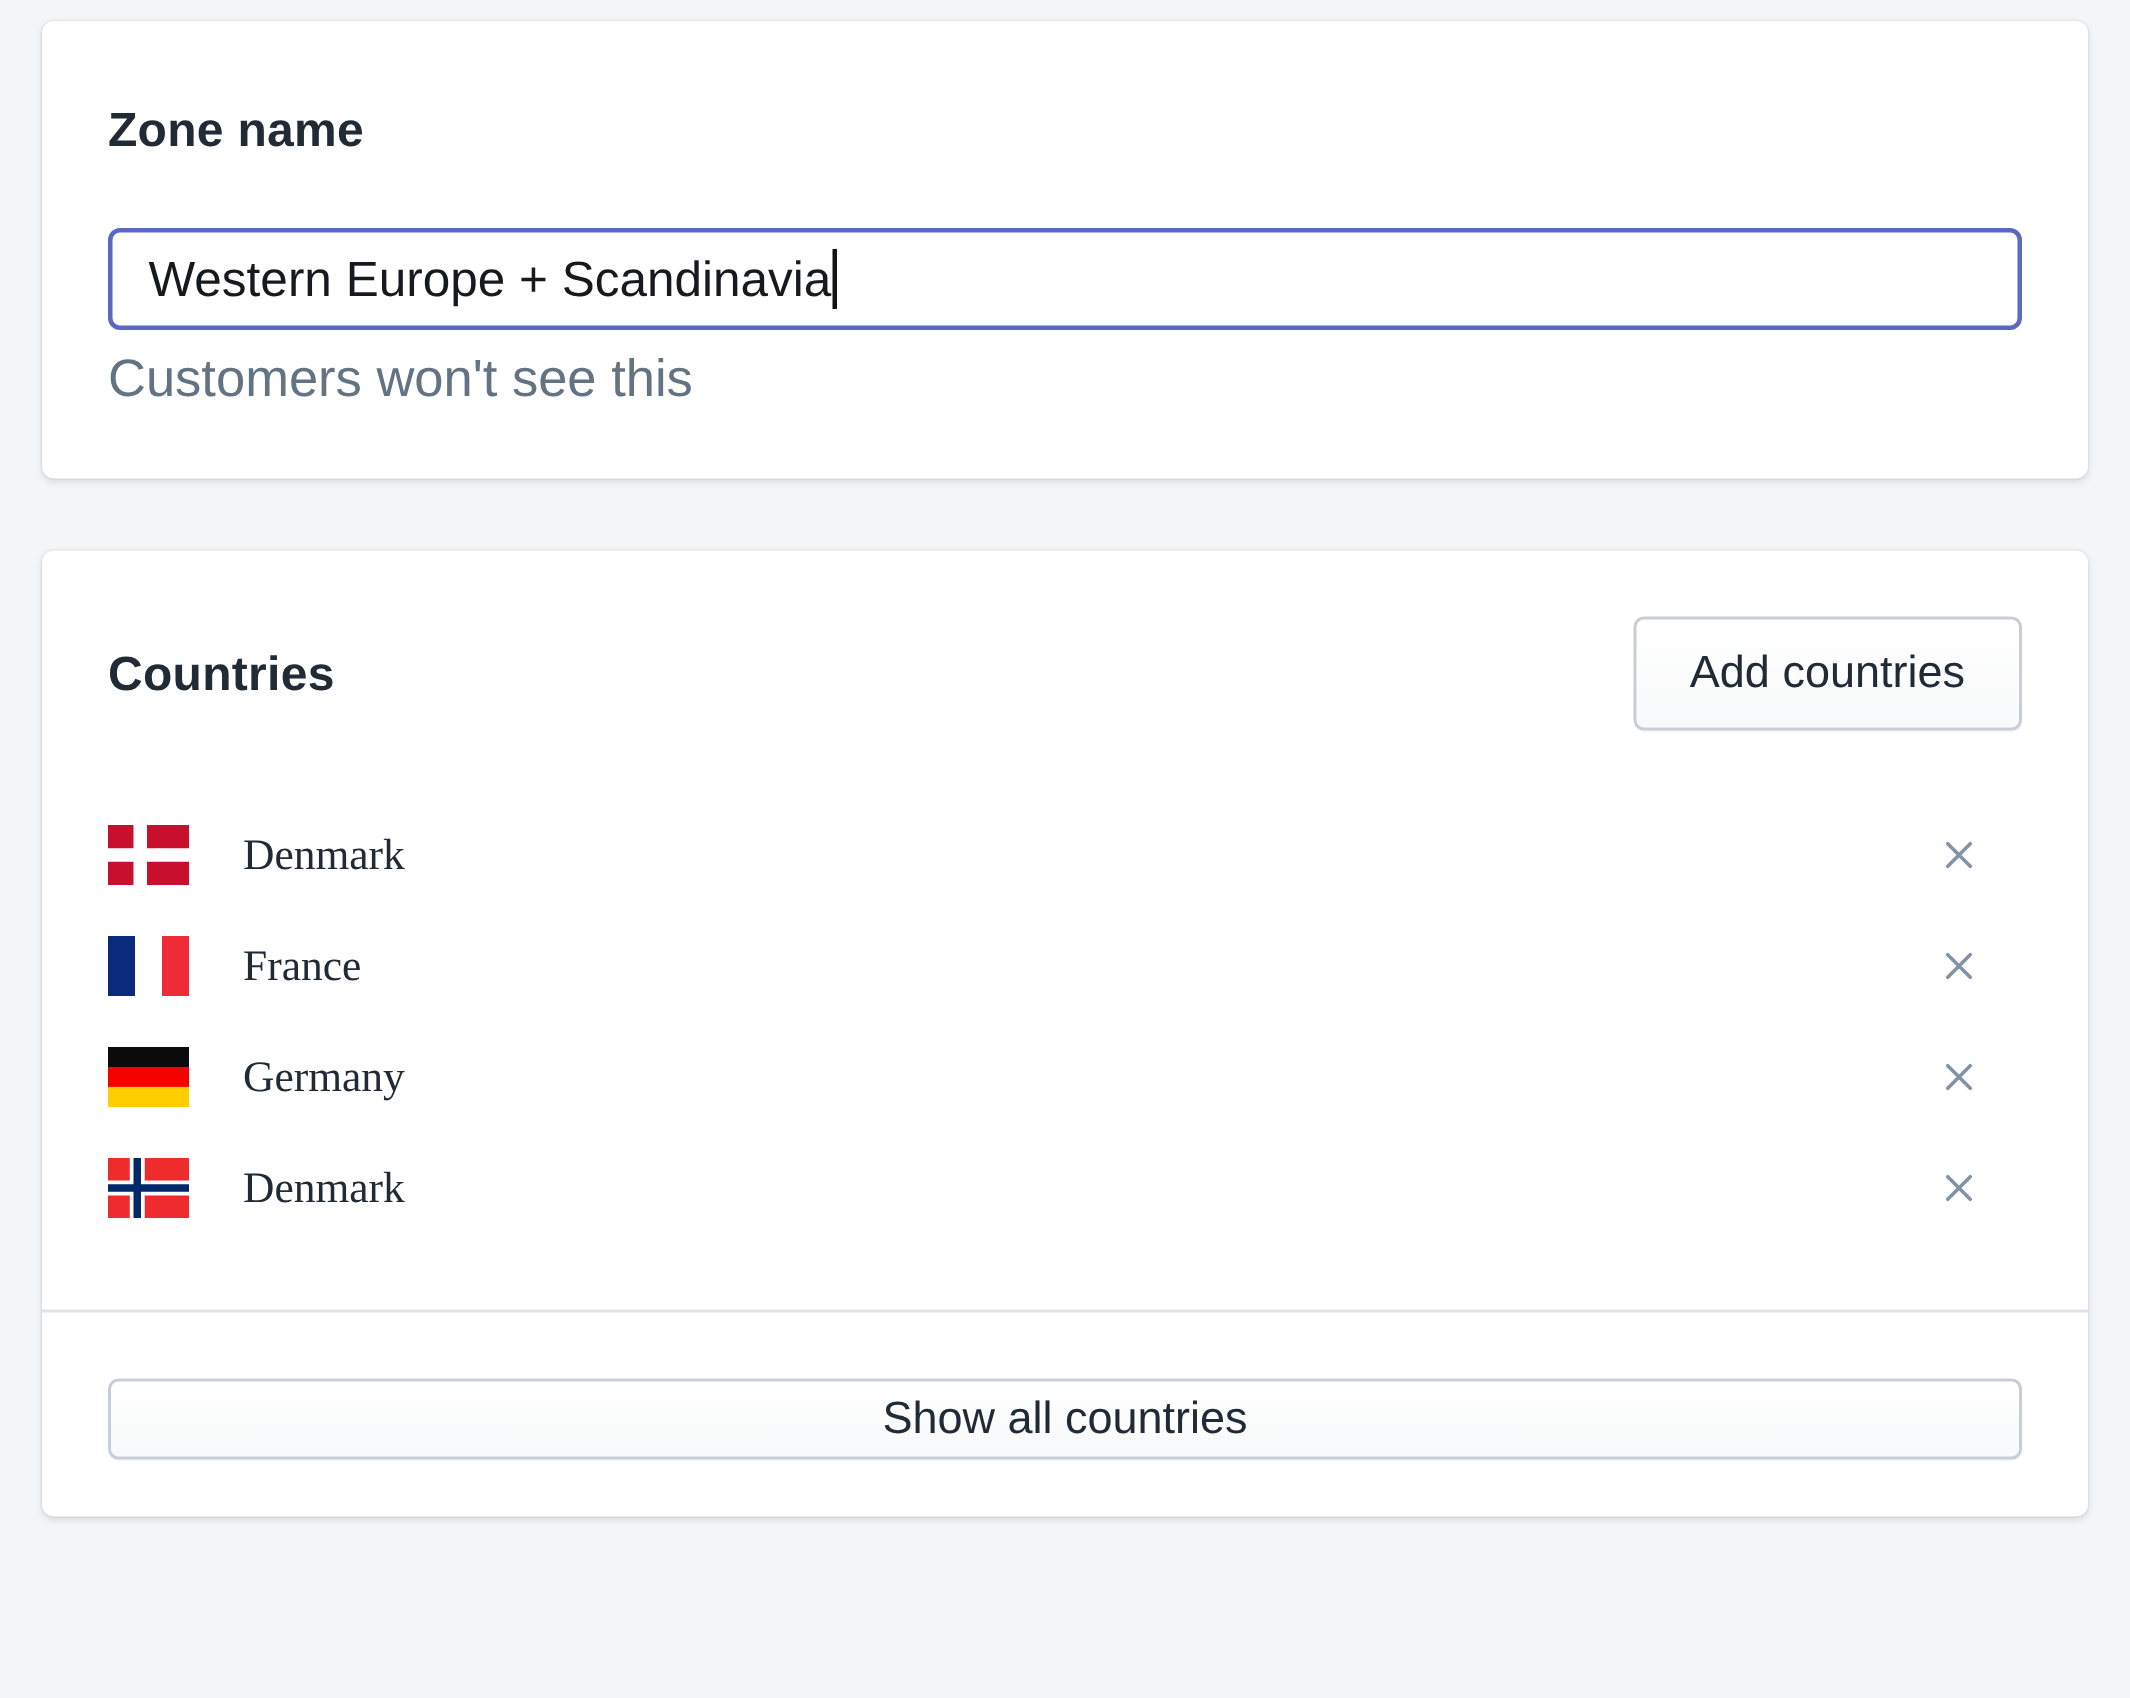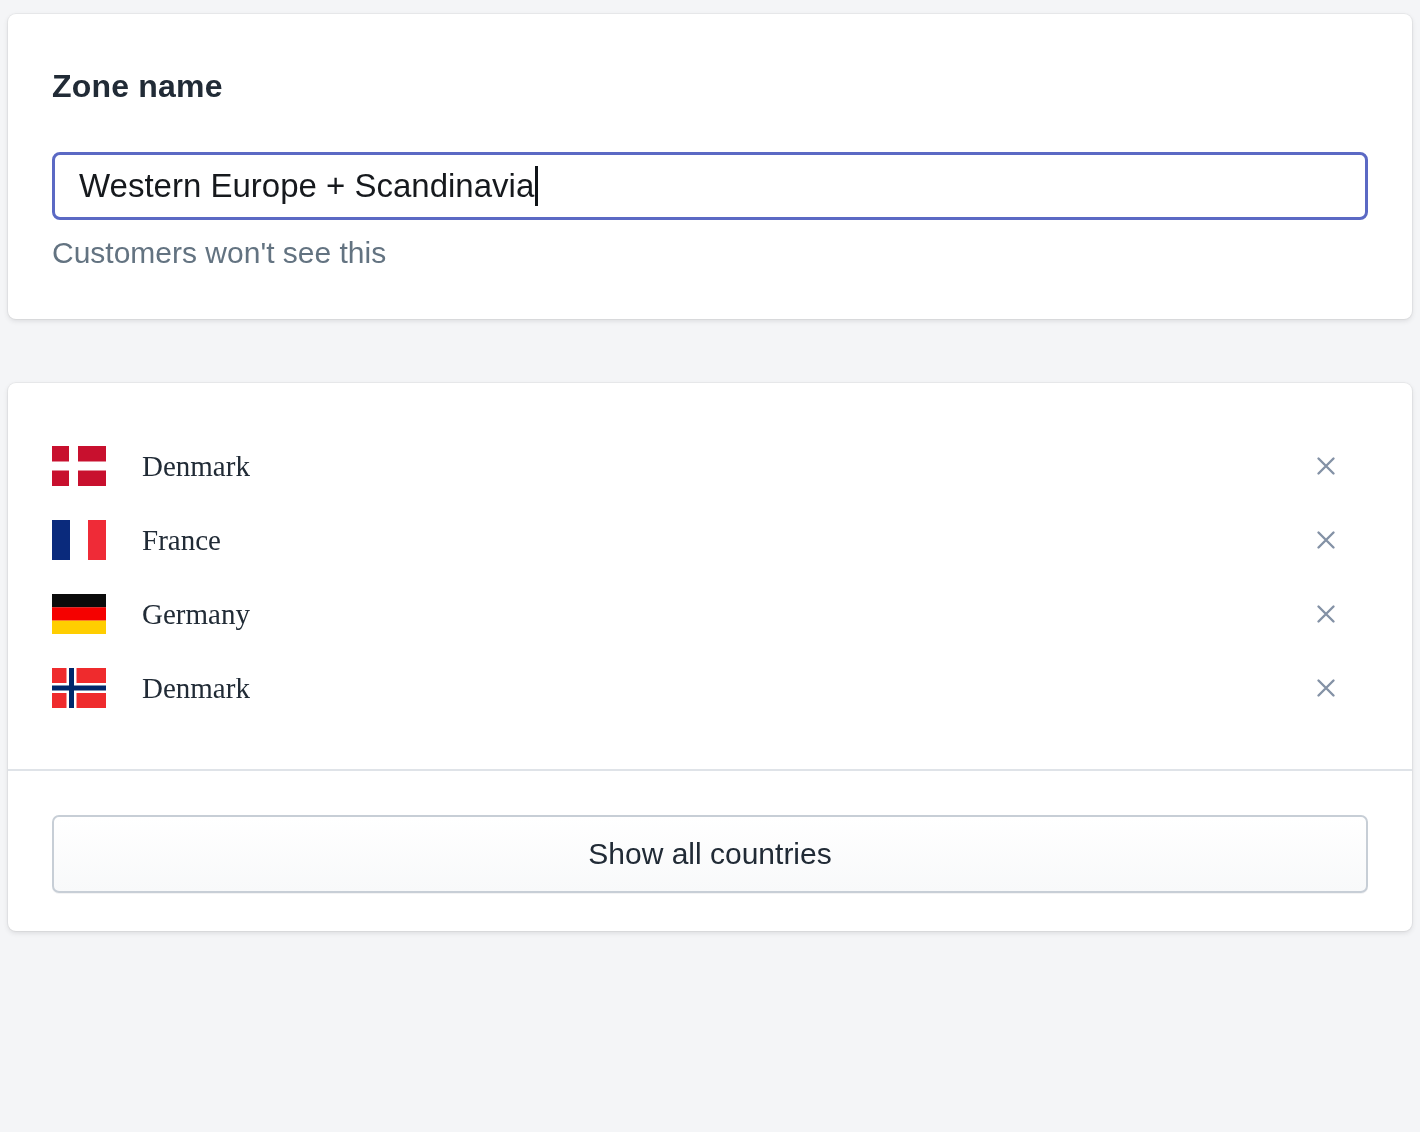--- a/index.html
+++ b/index.html
@@ -15,22 +15,22 @@
   *{box-sizing:border-box;}
   html,body{margin:0;padding:0;}
   body{
     width:1420px;height:1132px;
     background:var(--page-bg);
     font-family:"Liberation Sans","DejaVu Sans",sans-serif;
     color:var(--ink);
     overflow:hidden;
   }
   .page{
-    padding:14px 8px;
-    display:flex;flex-direction:column;gap:64px;border-radius:32px;
+    padding:14px 28px;
+    display:flex;flex-direction:column;gap:48px;border-radius:32px;
   }
   .card{
     background:var(--card-bg);
     border-radius:8px;
     box-shadow:0 0 0 1px rgba(63,63,68,0.05),0 2px 5px rgba(63,63,68,0.14);
   }
   h2.card-title{
     margin:0;
     font-size:32px;line-height:44px;font-weight:700;
     color:var(--ink);
@@ -50,21 +50,21 @@
     cursor:text;
   }
   .caret{
     display:inline-block;
     width:3px;height:40px;
     background:#101418;
     margin-left:1px;
   }
   .helper{
     margin:15px 0 0;
-    font-size:30px;line-height:36px;
+    font-size:35px;line-height:36px;
     color:var(--subdued);
   }
   
   .countries-card{padding:0;}
   .card-header{
     padding:44px 44px 0;
     display:flex;align-items:center;justify-content:space-between;
   }
   .btn{
     font-family:inherit;
@@ -105,38 +105,42 @@
   }
   .divider{
     border-top:2px solid var(--divider);
     margin:0;
   }
   .card-footer{
     padding:44px 44px 38px;
   }
   .btn-full{
     width:100%;
-    height:78px;
+    height:54px;
   }
 </style>
 </head>
 <body>
 
 <div class="page">
 
   <section class="card zone-card">
     <h2 class="card-title">Zone name</h2>
     <div class="fake-input" role="textbox" tabindex="0">
       <span>Western Europe + Scandinavia</span>
         <span class="caret"></span>
     </div>
     <p class="helper">Customers won't see this</p>
   </section>
 
   <section class="card countries-card">
+    <div class="card-header">
+      <h2 class="card-title">Countries</h2>
+      <button class="btn">Add countries</button>
+    </div>
 
     <ul class="country-list">
   <li class="country-row">
     <span class="flag">
             <svg width="54" height="40" viewBox="0 0 54 40">
               <rect width="54" height="40" fill="#c8102e"></rect>
               <rect x="17" width="9" height="40" fill="#fff"></rect>
               <rect y="15.5" width="54" height="9" fill="#fff"></rect>
             </svg>
           </span>

